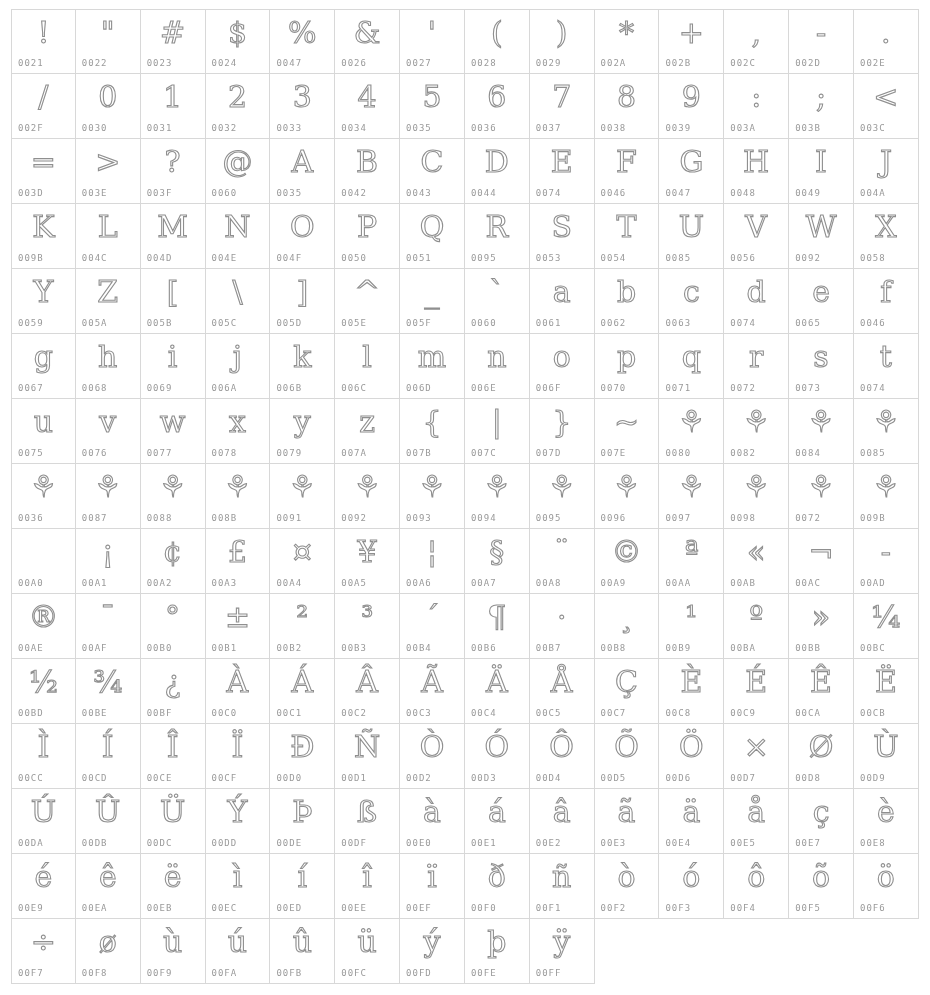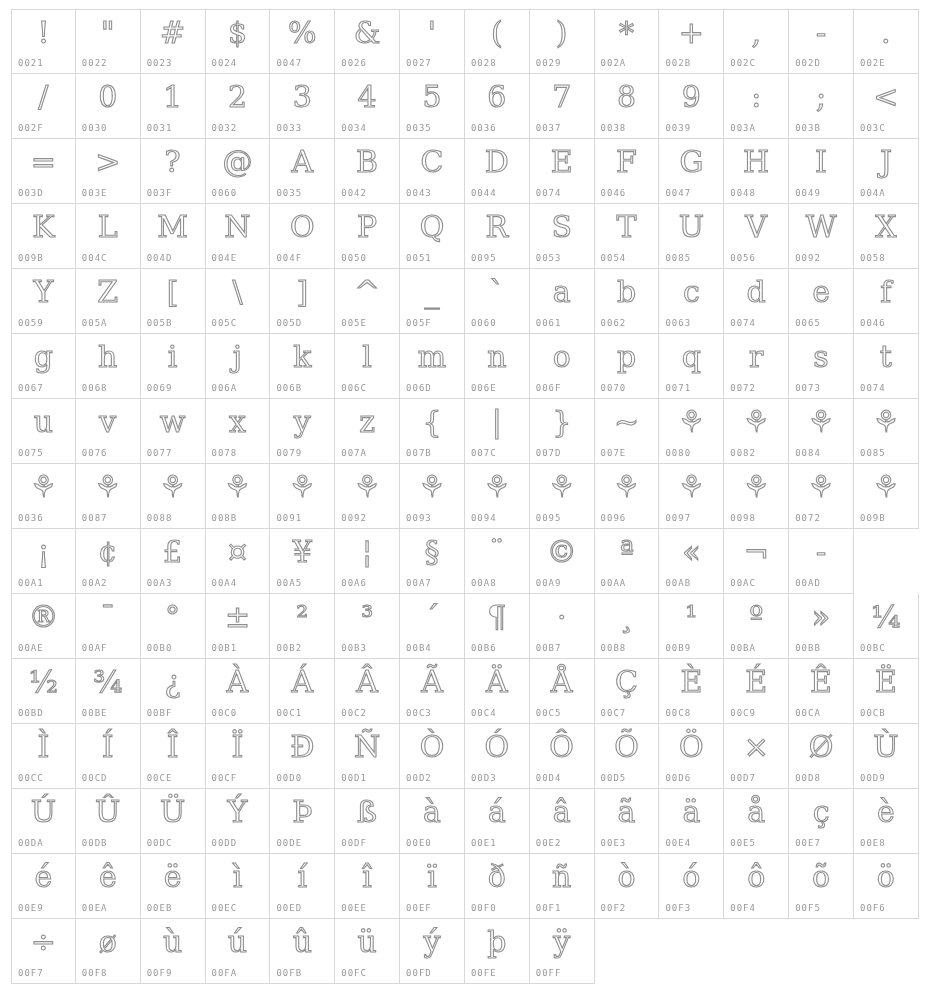--- a/index.html
+++ b/index.html
@@ -523,20 +523,24 @@
     <div class="glyph">⚘</div>
     <div class="code">0072</div>
   </div>
       <div class="cell">
     <div class="glyph">⚘</div>
     <div class="code">009B</div>
   </div>
     </div>
     <div class="glyph-row">
       <div class="cell">
+    <div class="glyph"></div>
+    <div class="code">00A0</div>
+  </div>
+      <div class="cell">
     <div class="glyph">¡</div>
     <div class="code">00A1</div>
   </div>
       <div class="cell">
     <div class="glyph">¢</div>
     <div class="code">00A2</div>
   </div>
       <div class="cell">
     <div class="glyph">£</div>
     <div class="code">00A3</div>

